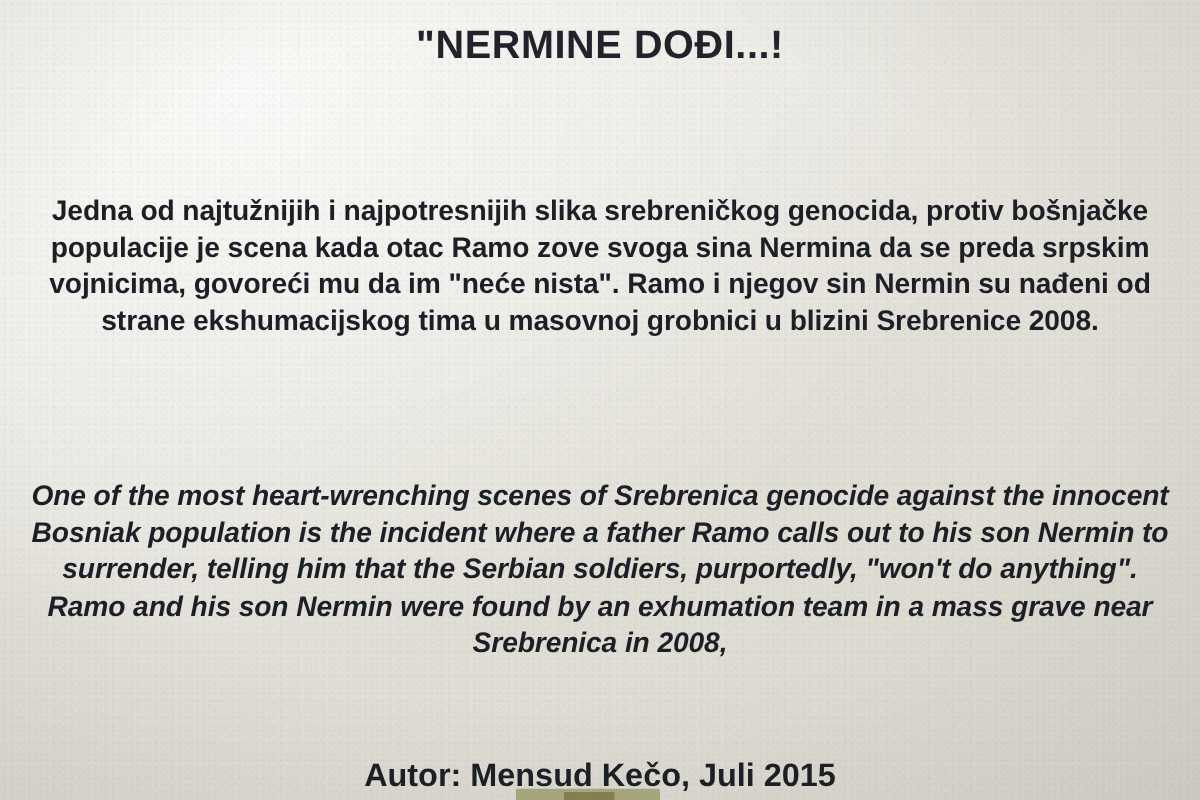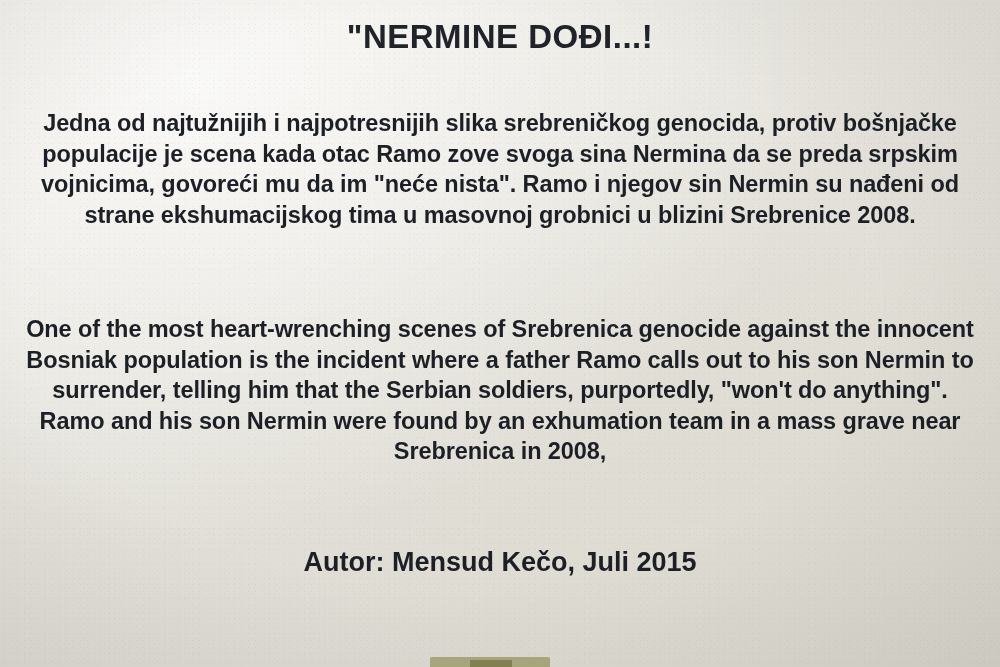--- a/index.html
+++ b/index.html
@@ -66,26 +66,27 @@
     text-align: center;
     color: #1c2026;
     font-weight: bold;
     font-size: 23.5px;
     line-height: 1.30;
     letter-spacing: -0.1px;
     padding: 0 4px;
   }
 
   #para-bs {
-    margin-top: 52px;
+    margin-top: 104px;
   }
 
   #para-en {
-    margin-top: 84px;
+    margin-top: 116px;
     font-size: 23.5px;
+    font-style: italic;
   }
 
   .author {
     text-align: center;
     margin-top: 80px;
     font-size: 27px;
     font-weight: bold;
     color: #1c2026;
   }
 

